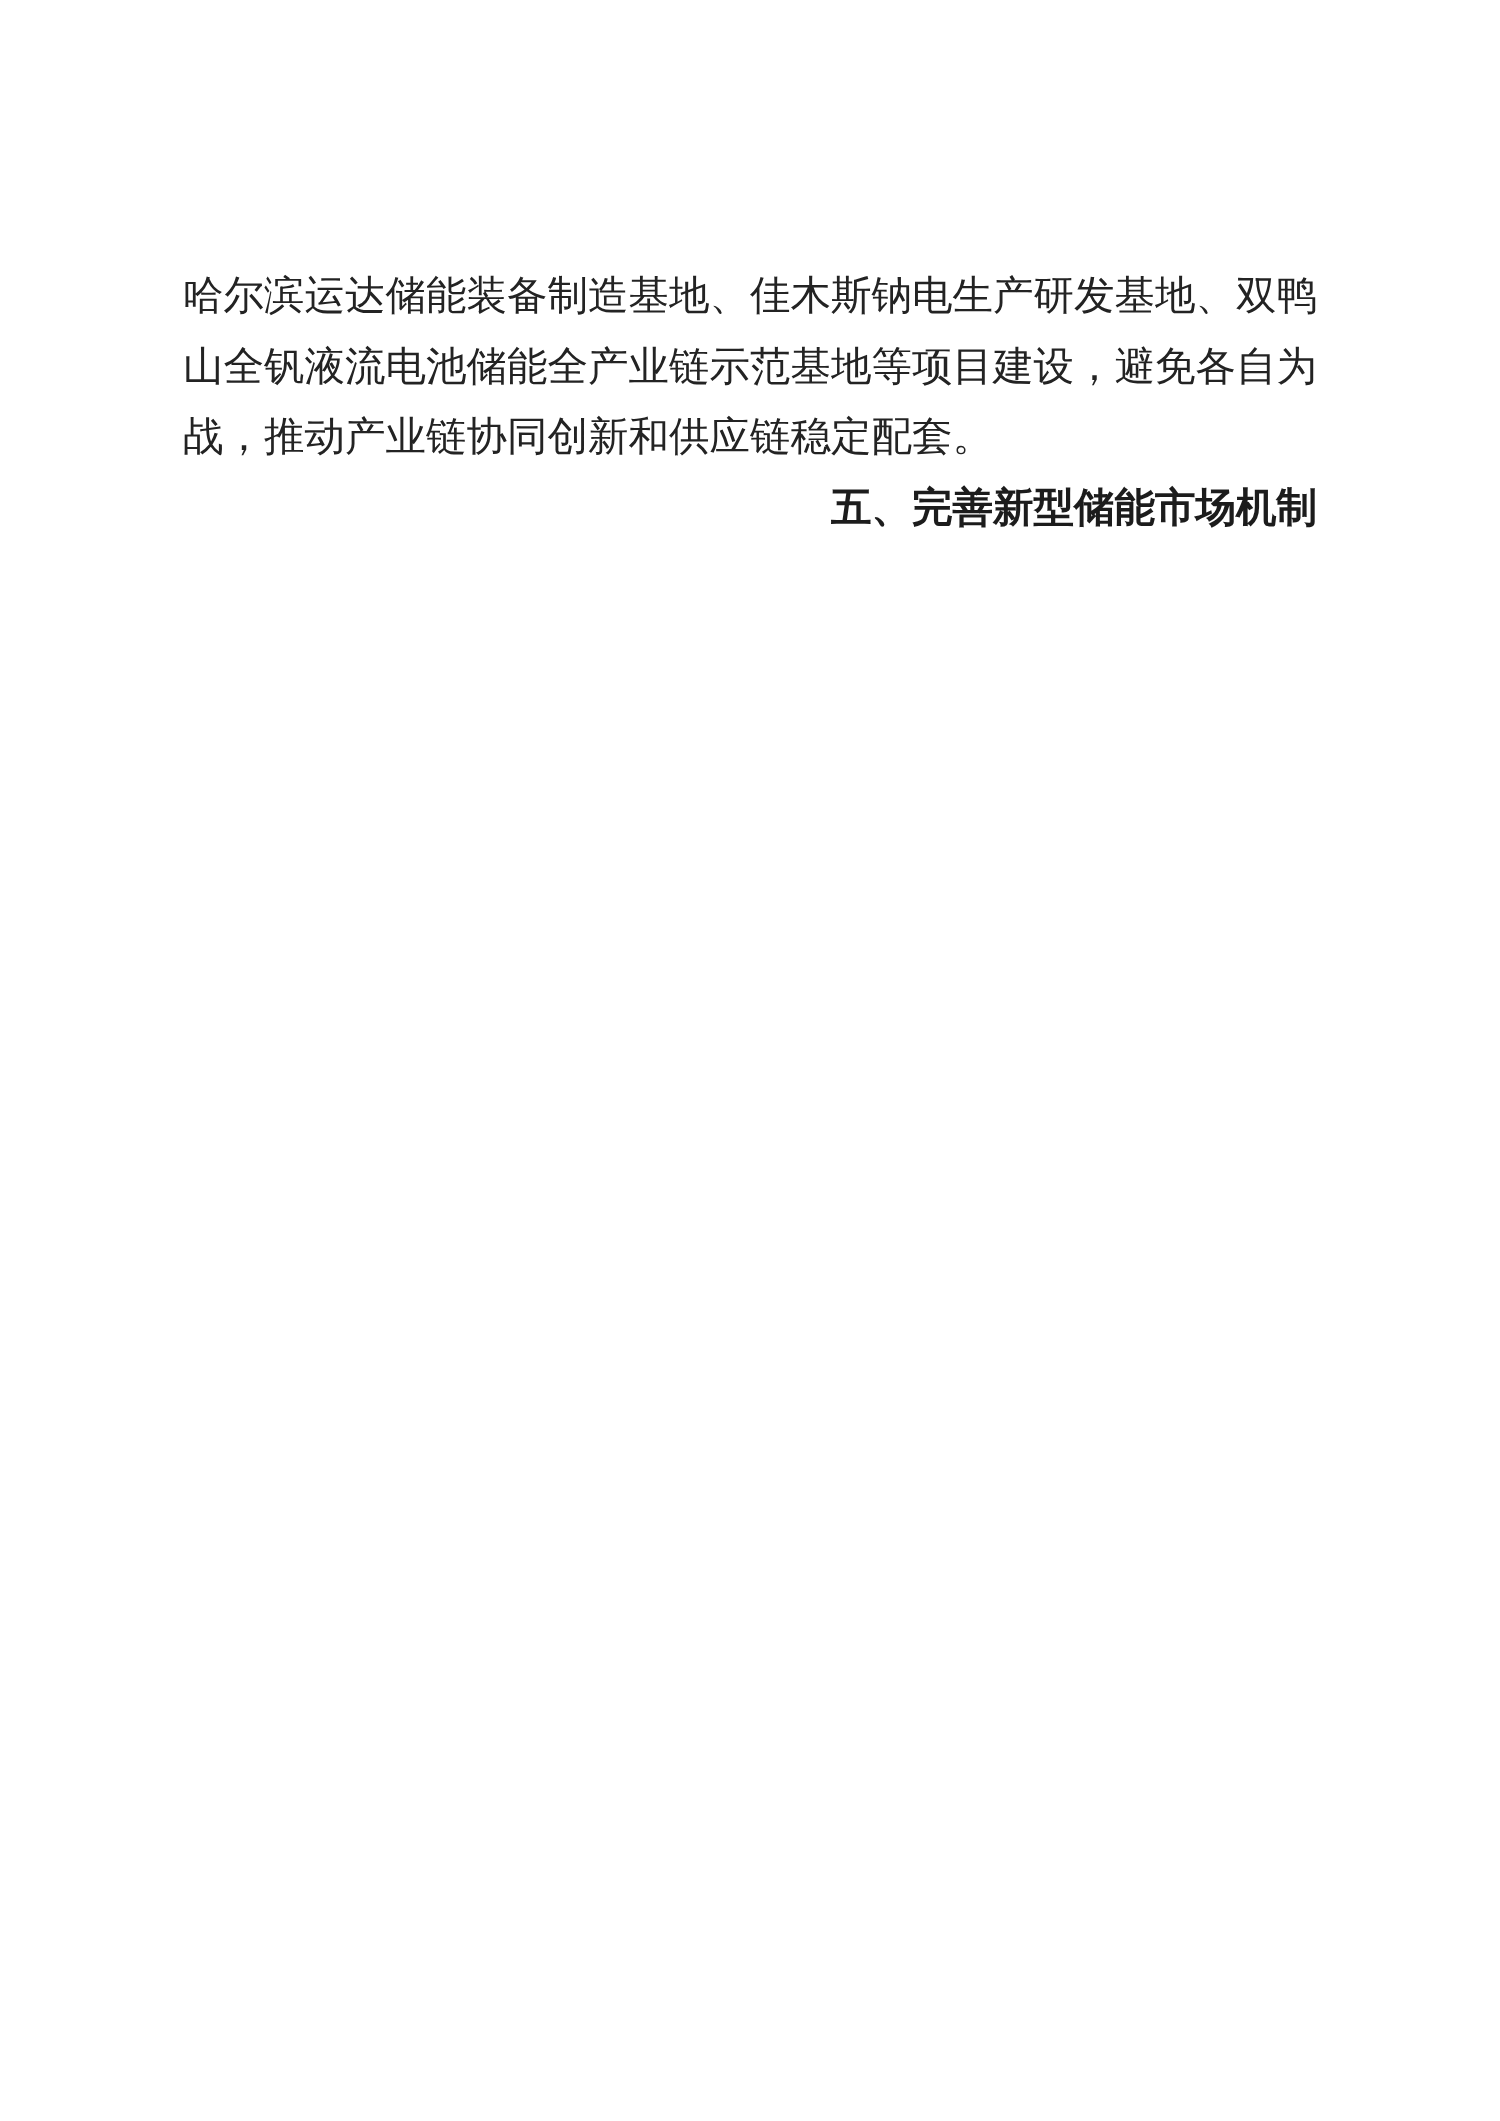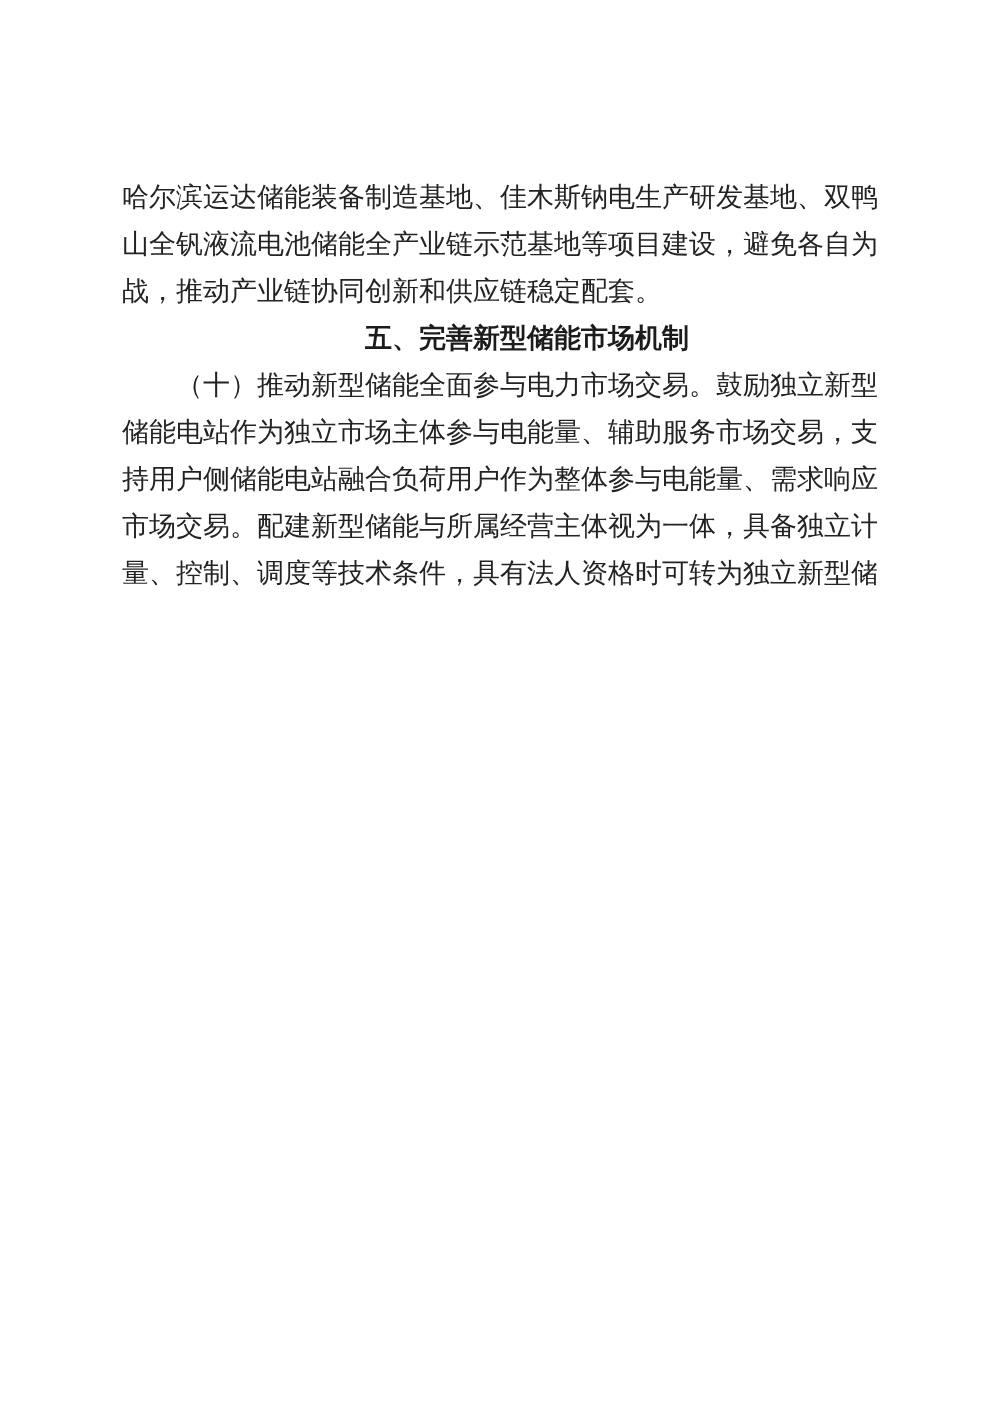--- a/index.html
+++ b/index.html
@@ -38,25 +38,24 @@
     word-break: break-all;
     font-family: "Liberation Serif", "DejaVu Serif", serif;
   }
   p.para.indent {
     text-indent: 2em;
   }
   p.para.heading {
     font-family: "Liberation Sans", "DejaVu Sans", sans-serif;
     font-weight: 700;
     color: #1c1c1c;
-    text-align: center;
+    text-align: right;
   }
 </style>
 </head>
 <body>
 
 <div class="page">
   <div class="text-block">
     <p class="para">哈尔滨运达储能装备制造基地、佳木斯钠电生产研发基地、双鸭山全钒液流电池储能全产业链示范基地等项目建设，避免各自为战，推动产业链协同创新和供应链稳定配套。</p>
     <p class="para indent heading">五、完善新型储能市场机制</p>
-    <p class="para indent">（十）推动新型储能全面参与电力市场交易。鼓励独立新型储能电站作为独立市场主体参与电能量、辅助服务市场交易，支持用户侧储能电站融合负荷用户作为整体参与电能量、需求响应市场交易。配建新型储能与所属经营主体视为一体，具备独立计量、控制、调度等技术条件，具有法人资格时可转为独立新型储</p>
   </div>
 </div>
 
 </body></html>

